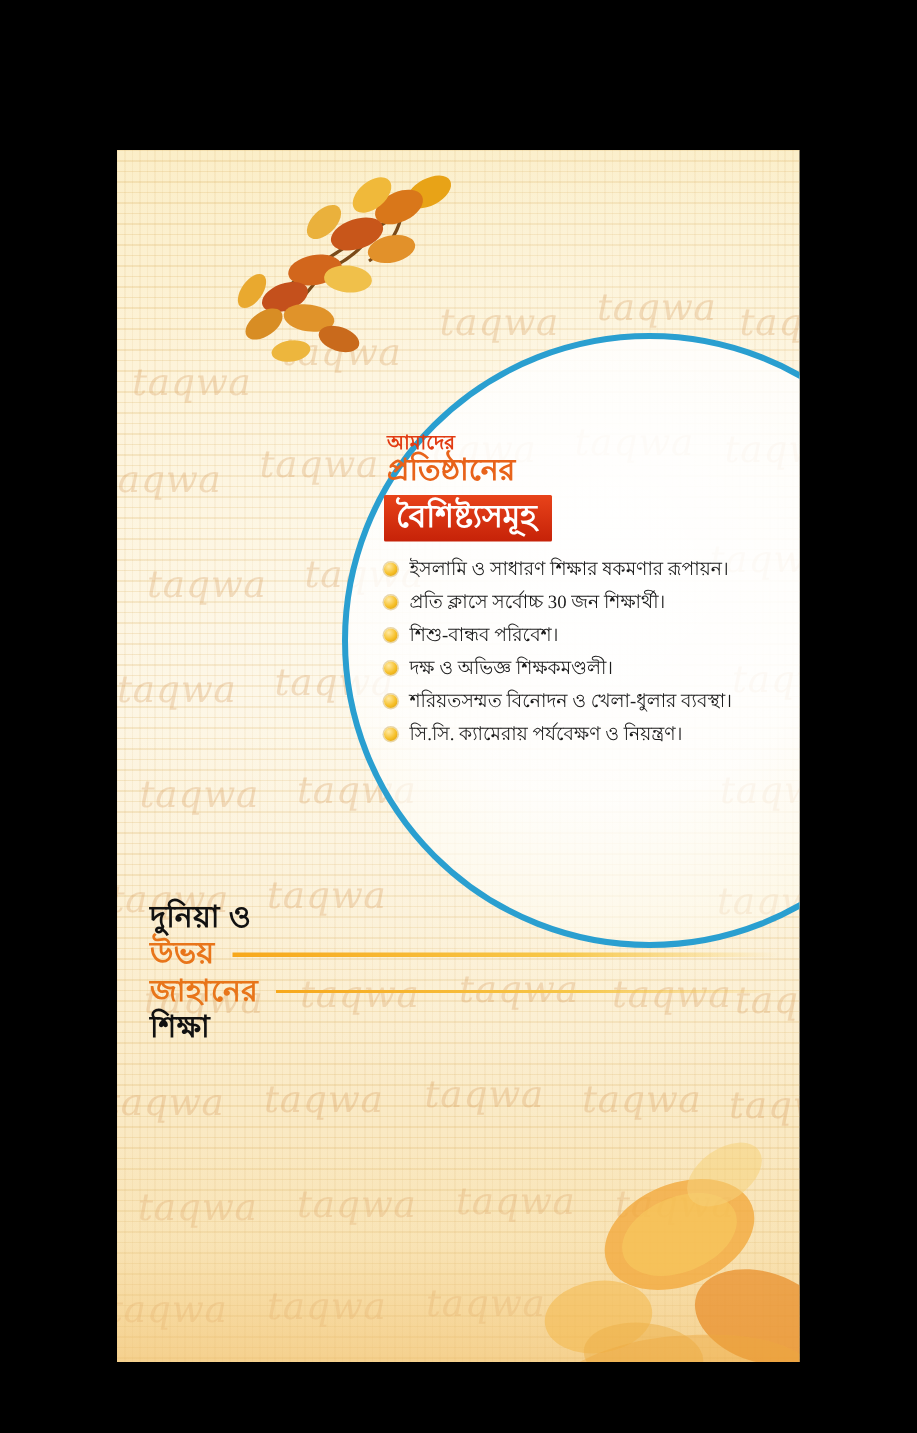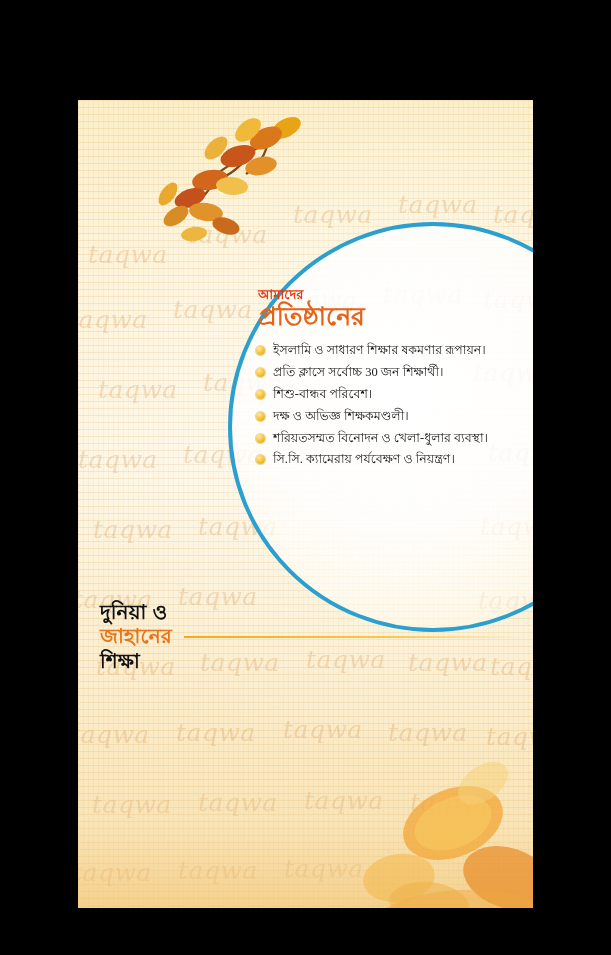--- a/index.html
+++ b/index.html
@@ -106,21 +106,21 @@
   #features-kicker {
     font-family: "Liberation Serif", serif;
     font-size: 13px;
     font-weight: bold;
     color: #e23b12;
     line-height: 1.1;
     margin-left: 2px;
   }
   #features-title1 {
     font-family: "Liberation Serif", serif;
-    font-size: 25px;
+    font-size: 20px;
     font-weight: bold;
     color: #e8631a;
     line-height: 1.15;
     margin-top: 1px;
     margin-left: 2px;
   }
   #features-title2-bar {
     margin-top: 4px;
     background: linear-gradient(to bottom, #e8431a 0%, #c62208 100%);
     color: #ffffff;
@@ -293,20 +293,21 @@
       <ellipse cx="128" cy="118" rx="14" ry="8" fill="#c96a1c" transform="rotate(18 128 118)"></ellipse>
       <ellipse cx="96" cy="126" rx="13" ry="7" fill="#edb63d" transform="rotate(-8 96 126)"></ellipse>
     </g>
   </svg>
 
   <div id="circle-outline"></div>
 
   <div id="features">
     <div id="features-kicker">আমাদের</div>
     <div id="features-title1">প্রতিষ্ঠানের</div>
+    <div id="features-title2-bar">বৈশিষ্ট্যসমূহ</div>
 
     <ul id="features-list">
       <li>ইসলামি ও সাধারণ শিক্ষার ষকমণার রূপায়ন।</li>
       <li>প্রতি ক্লাসে সর্বোচ্চ 30 জন শিক্ষার্থী।</li>
       <li>শিশু-বান্ধব পরিবেশ।</li>
       <li>দক্ষ ও অভিজ্ঞ শিক্ষকমণ্ডলী।</li>
       <li>শরিয়তসম্মত বিনোদন ও খেলা-ধুলার ব্যবস্থা।</li>
       <li>সি.সি. ক্যামেরায় পর্যবেক্ষণ ও নিয়ন্ত্রণ।</li>
     </ul>
   </div>
@@ -318,19 +319,23 @@
     <ellipse cx="205" cy="150" rx="46" ry="30" fill="#e98f2a" opacity="0.8" transform="rotate(18 205 150)"></ellipse>
     <ellipse cx="96" cy="150" rx="36" ry="24" fill="#f4b84a" opacity="0.6" transform="rotate(-8 96 150)"></ellipse>
     <ellipse cx="180" cy="55" rx="28" ry="17" fill="#f6cf74" opacity="0.55" transform="rotate(-35 180 55)"></ellipse>
     <ellipse cx="126" cy="176" rx="40" ry="22" fill="#ecae46" opacity="0.55" transform="rotate(6 126 176)"></ellipse>
     <path d="M60 196 C90 170, 130 160, 180 162 C210 163, 230 172, 240 182 L240 200 L60 200 Z" fill="#eda63a" opacity="0.45"></path>
   </svg>
 
   <div id="slogan">
     <div class="slogan-line">দুনিয়া ও</div>
     <div class="slogan-row">
+      <div class="slogan-line slogan-accent">উভয়</div>
+      <div class="slogan-rule"></div>
+    </div>
+    <div class="slogan-row">
       <div class="slogan-line slogan-accent">জাহানের</div>
       <div class="slogan-rule thin"></div>
     </div>
     <div class="slogan-line">শিক্ষা</div>
   </div>
 
 </div>
 
 </body></html>

